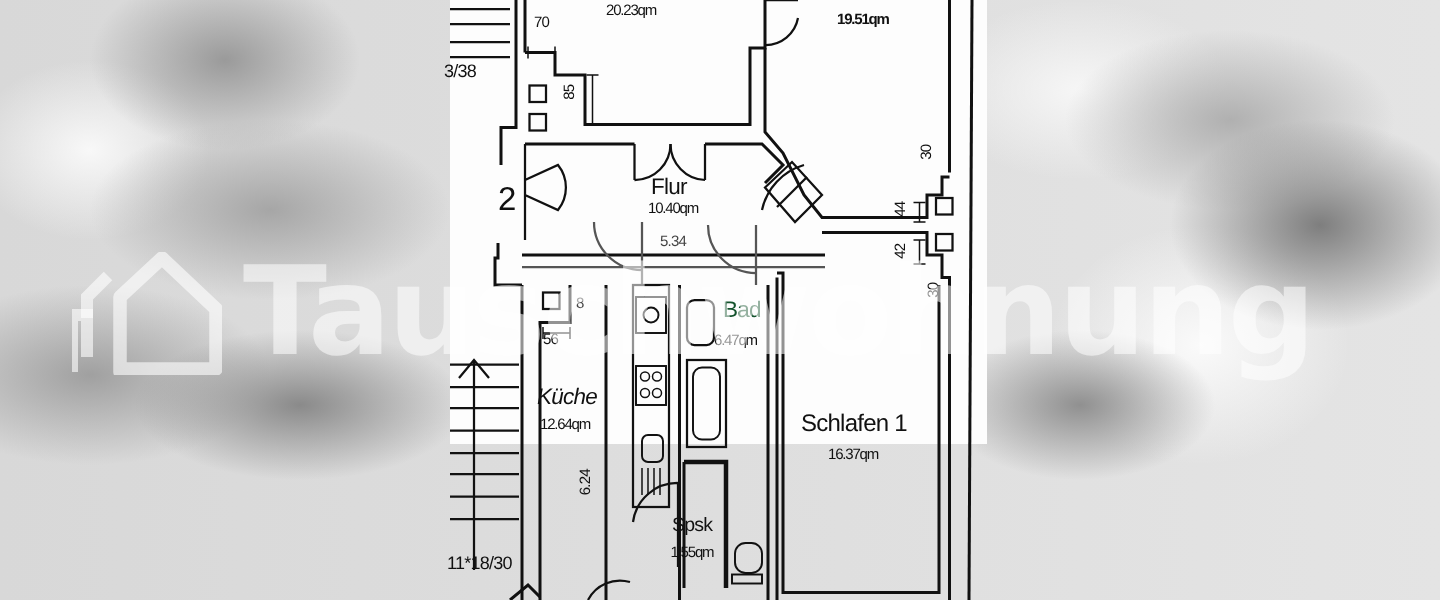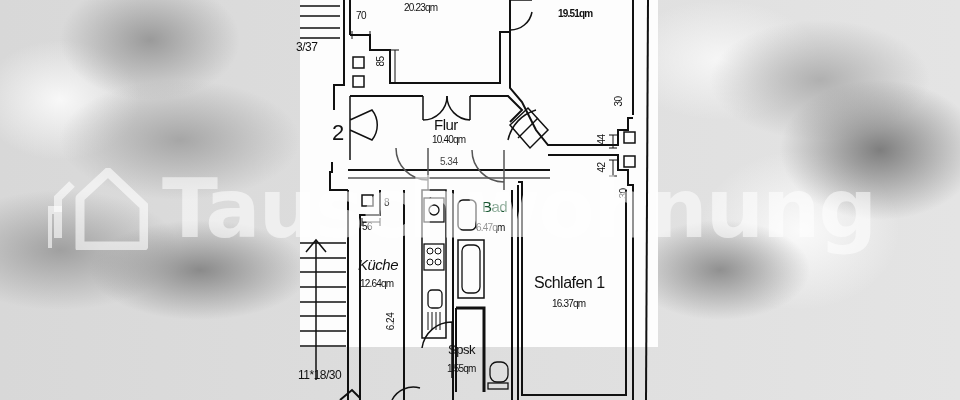--- a/index.html
+++ b/index.html
@@ -17,21 +17,21 @@
         radial-gradient(ellipse 120px 60px at 180px 140px, #a6a6a6 0%, rgba(166,166,166,0) 100%),
         radial-gradient(ellipse 80px 60px at 60px 100px, #f8f8f8 0%, rgba(248,248,248,0) 100%),
         radial-gradient(ellipse 100px 70px at 880px 150px, #7e7e7e 0%, rgba(126,126,126,0) 100%),
         radial-gradient(ellipse 90px 50px at 720px 270px, #909090 0%, rgba(144,144,144,0) 100%),
         radial-gradient(ellipse 110px 60px at 820px 80px, #b0b0b0 0%, rgba(176,176,176,0) 100%),
         radial-gradient(ellipse 100px 80px at 800px 230px, #fafafa 0%, rgba(250,250,250,0) 100%),
         radial-gradient(ellipse 100px 60px at 720px 60px, #f6f6f6 0%, rgba(246,246,246,0) 100%),
         linear-gradient(90deg, #d8d8d8 0%, #e4e4e4 100%);
     }
     .plan {
-      position: absolute; left: 300px; top: 0; width: 358px; height: 347px;
+      position: absolute; left: 300px; top: 0; width: 358px; height: 296px;
       background: #fdfdfd;
     }
     .plan svg { position: absolute; left: 0; top: 0; }
     .lbl {
       position: absolute; color: #111; white-space: nowrap;
       font-family: "Liberation Sans Narrow", "Liberation Sans", sans-serif;
       letter-spacing: -0.5px;
     }
     .room-name { font-size: 15px; }
     .area { font-size: 10px; letter-spacing: -0.8px; }
@@ -149,21 +149,21 @@
     <path d="M313 160 L313 176 M309 160 L317 160 M309 176 L317 176" stroke-width="1"></path>
     <path d="M62 222 L80 222 M62 218 L62 226 M80 218 L80 226" stroke-width="1"></path>
   </svg>
 
   <span class="lbl area" style="left:104px;top:2px;">20.23qm</span>
   <span class="lbl area" style="left:258px;top:8px;font-weight:bold;">19.51qm</span>
 
   <span class="lbl dim" style="left:56px;top:10px;">70</span>
   <span class="lbl dim dim-v" style="left:75px;top:56px;">85</span>
 
-  <span class="lbl" style="left:-4px;top:40px;font-size:12px;">3/37</span>
+  <span class="lbl" style="left:-4px;top:40px;font-size:12px;">3/38</span>
   <span class="lbl" style="left:32px;top:120px;font-size:22px;">2</span>
 
   <span class="lbl room-name" style="left:134px;top:116px;">Flur</span>
   <span class="lbl area" style="left:132px;top:134px;">10.40qm</span>
   <span class="lbl dim" style="left:140px;top:156px;color:#444;">5.34</span>
 
   <span class="lbl dim dim-v" style="left:313px;top:96px;">30</span>
   <span class="lbl dim dim-v" style="left:296px;top:134px;">44</span>
   <span class="lbl dim dim-v" style="left:296px;top:162px;">42</span>
   <span class="lbl dim dim-v" style="left:318px;top:188px;">30</span>

